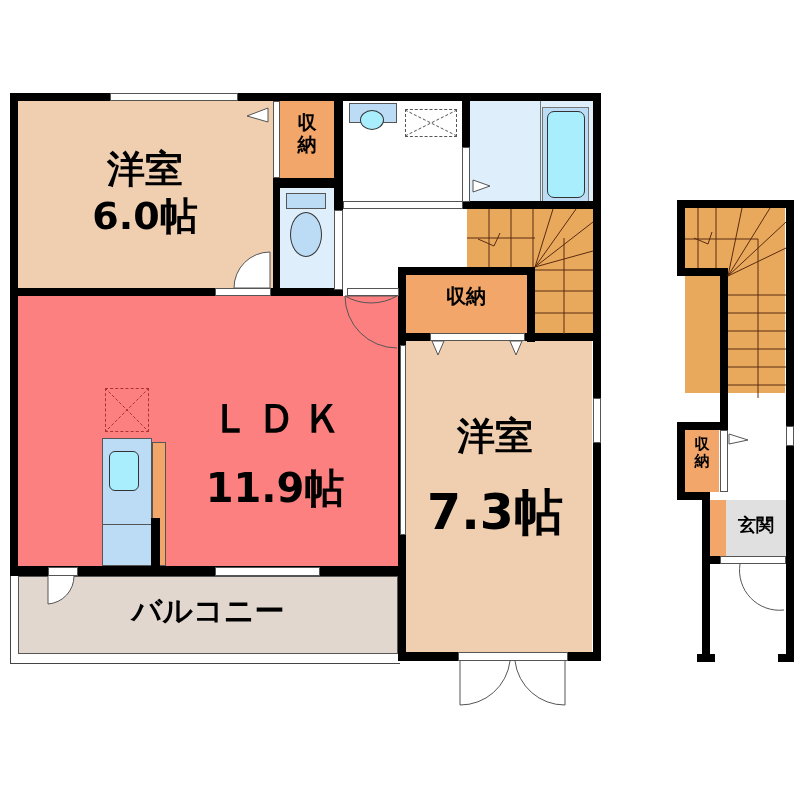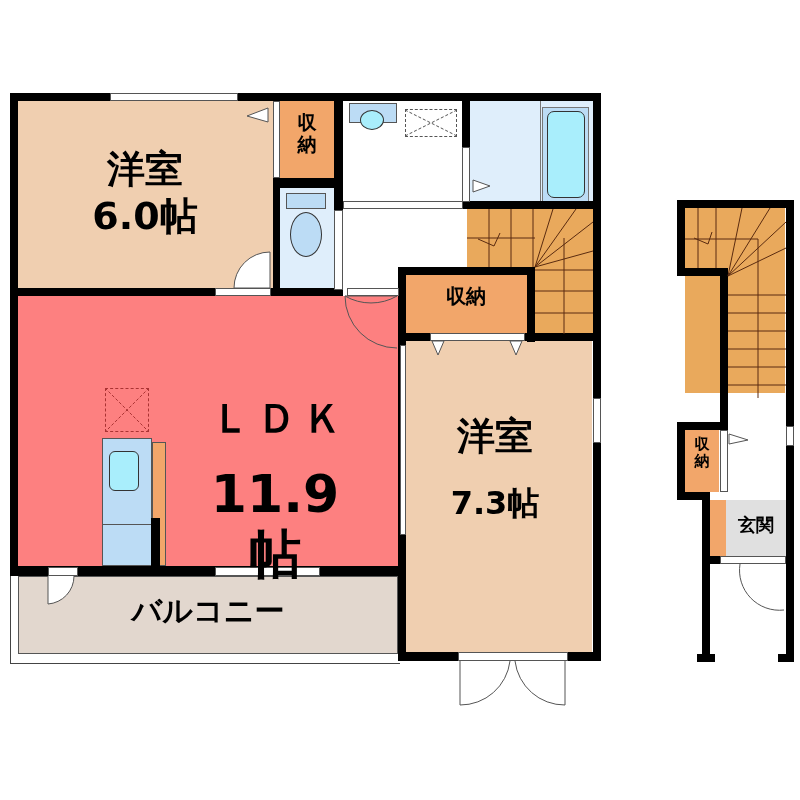--- a/index.html
+++ b/index.html
@@ -160,22 +160,22 @@
 
 <div class="label" style="left:60px;top:148px;width:170px;font-size:38px;">洋室</div>
 <div class="label" style="left:55px;top:195px;width:180px;font-size:38px;">6.0帖</div>
 
 <div class="label" style="left:280px;top:112px;width:54px;font-size:19px;">収
 納</div>
 
 <div class="label" style="left:405px;top:285px;width:122px;font-size:20px;">収納</div>
 
 <div class="label" style="left:190px;top:395px;width:180px;font-size:40px;letter-spacing:6px;">ＬＤＫ</div>
-<div class="label" style="left:185px;top:465px;width:180px;font-size:52px;">11.9帖</div>
+<div class="label" style="left:185px;top:465px;width:180px;font-size:40px;">11.9帖</div>
 
 <div class="label" style="left:420px;top:415px;width:150px;font-size:38px;">洋室</div>
-<div class="label" style="left:420px;top:485px;width:150px;font-size:32px;">7.3帖</div>
+<div class="label" style="left:420px;top:485px;width:150px;font-size:49px;">7.3帖</div>
 
 <div class="label" style="left:98px;top:594px;width:220px;font-size:30px;font-family:Liberation Serif, serif;">バルコニー</div>
 
 <div class="label" style="left:685px;top:436px;width:34px;font-size:15px;">収
 納</div>
 <div class="label" style="left:726px;top:515px;width:60px;font-size:18px;">玄関</div>
 
 </body></html>

